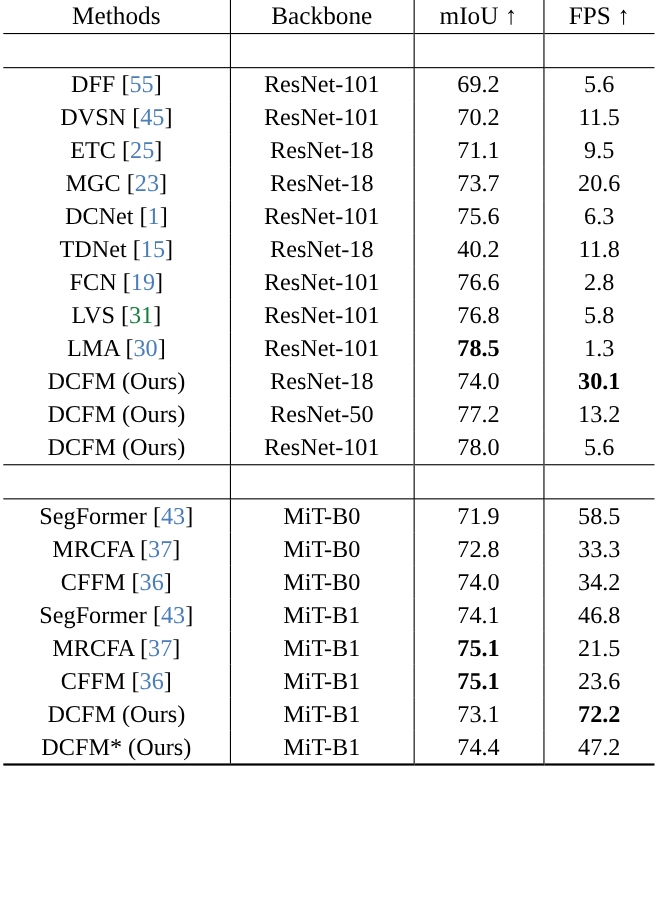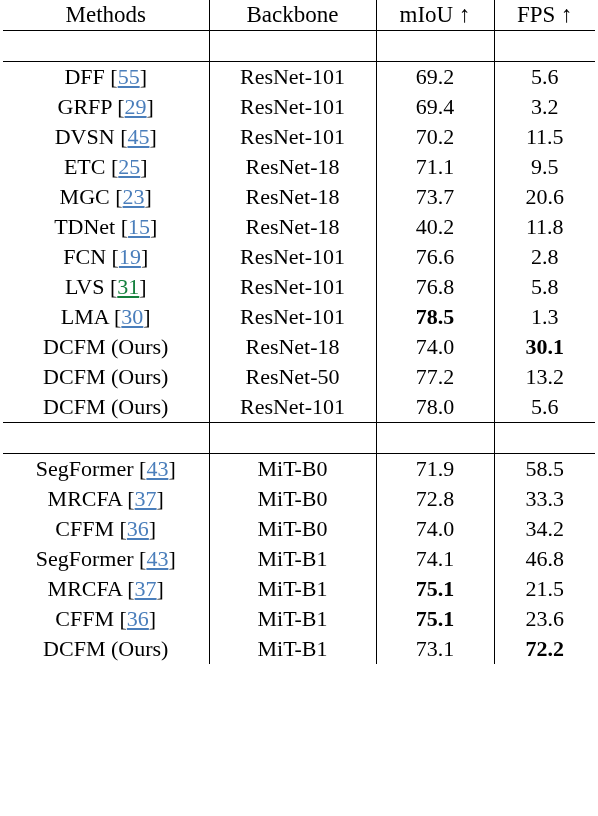--- a/index.html
+++ b/index.html
@@ -62,21 +62,21 @@
   }
   .dbl-rule td {
     height: 5px;
     line-height: 5px;
     padding: 0;
     border-top: 1.7px solid #000;
     border-bottom: 1.7px solid #000;
     font-size: 0;
   }
 
-  .cite { color: #4a7ebb; text-decoration: underline; }
+  .cite { color: #4a7ebb; }
   .brk  { color: #000000; }
   b.bold-val { font-weight: bold; }
 </style>
 </head>
 <body>
 
 <div id="table-wrap">
   <table class="results">
     <colgroup>
       <col class="c-method">
@@ -97,42 +97,42 @@
           <td class="vr-right">&nbsp;</td>
           <td>&nbsp;</td>
         </tr>
         <tr>
           <td class="vr-right">DFF <span class="brk">[</span><span class="cite" style="color: rgb(74, 126, 187);">55</span><span class="brk">]</span></td>
           <td class="vr-right">ResNet-101</td>
           <td class="vr-right">69.2</td>
           <td>5.6</td>
         </tr>
         <tr>
-          <td class="vr-right">GRFP <span class="brk">[</span><span class="cite" style="color: rgb(74, 126, 187);">29</span><span class="brk">]</span></td>
-          <td class="vr-right">ResNet-101</td>
-          <td class="vr-right">69.4</td>
-          <td>3.2</td>
-        </tr>
-        <tr>
           <td class="vr-right">DVSN <span class="brk">[</span><span class="cite" style="color: rgb(74, 126, 187);">45</span><span class="brk">]</span></td>
           <td class="vr-right">ResNet-101</td>
           <td class="vr-right">70.2</td>
           <td>11.5</td>
         </tr>
         <tr>
           <td class="vr-right">ETC <span class="brk">[</span><span class="cite" style="color: rgb(74, 126, 187);">25</span><span class="brk">]</span></td>
           <td class="vr-right">ResNet-18</td>
           <td class="vr-right">71.1</td>
           <td>9.5</td>
         </tr>
         <tr>
           <td class="vr-right">MGC <span class="brk">[</span><span class="cite" style="color: rgb(74, 126, 187);">23</span><span class="brk">]</span></td>
           <td class="vr-right">ResNet-18</td>
           <td class="vr-right">73.7</td>
           <td>20.6</td>
+        </tr>
+        <tr>
+          <td class="vr-right">DCNet <span class="brk">[</span><span class="cite" style="color: rgb(74, 126, 187);">1</span><span class="brk">]</span></td>
+          <td class="vr-right">ResNet-101</td>
+          <td class="vr-right">75.6</td>
+          <td>6.3</td>
         </tr>
         <tr>
           <td class="vr-right">TDNet <span class="brk">[</span><span class="cite" style="color: rgb(74, 126, 187); margin-top: 36px;">15</span><span class="brk">]</span></td>
           <td class="vr-right">ResNet-18</td>
           <td class="vr-right">40.2</td>
           <td>11.8</td>
         </tr>
         <tr>
           <td class="vr-right">FCN <span class="brk">[</span><span class="cite" style="color: rgb(74, 126, 187);">19</span><span class="brk">]</span></td>
           <td class="vr-right">ResNet-101</td>
@@ -210,15 +210,21 @@
           <td class="vr-right">MiT-B1</td>
           <td class="vr-right"><b class="bold-val">75.1</b></td>
           <td>23.6</td>
         </tr>
         <tr>
           <td class="vr-right">DCFM (Ours)</td>
           <td class="vr-right">MiT-B1</td>
           <td class="vr-right">73.1</td>
           <td><b class="bold-val">72.2</b></td>
         </tr>
+        <tr class="rule-bottom">
+          <td class="vr-right">DCFM* (Ours)</td>
+          <td class="vr-right">MiT-B1</td>
+          <td class="vr-right">74.4</td>
+          <td>47.2</td>
+        </tr>
       </tbody>
   </table>
 </div>
 
 </body></html>

